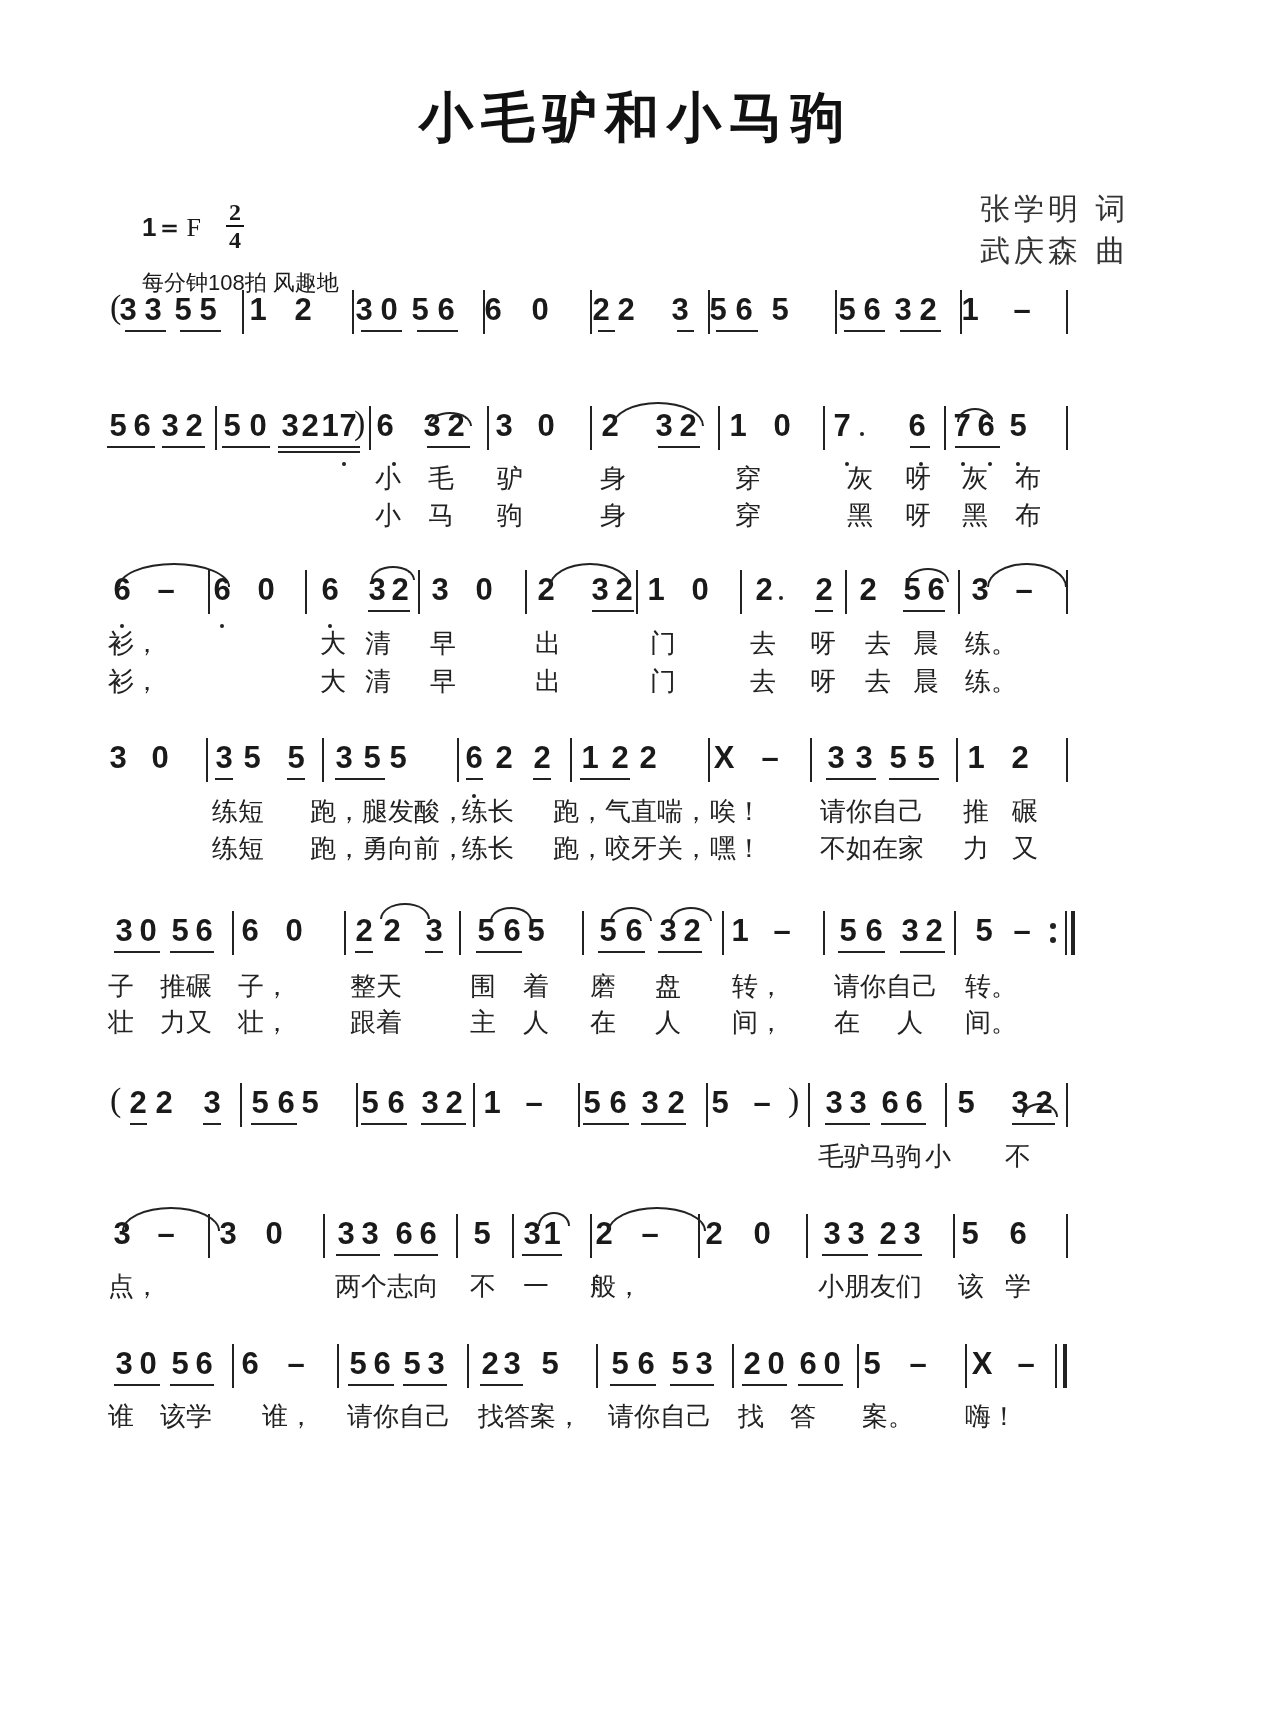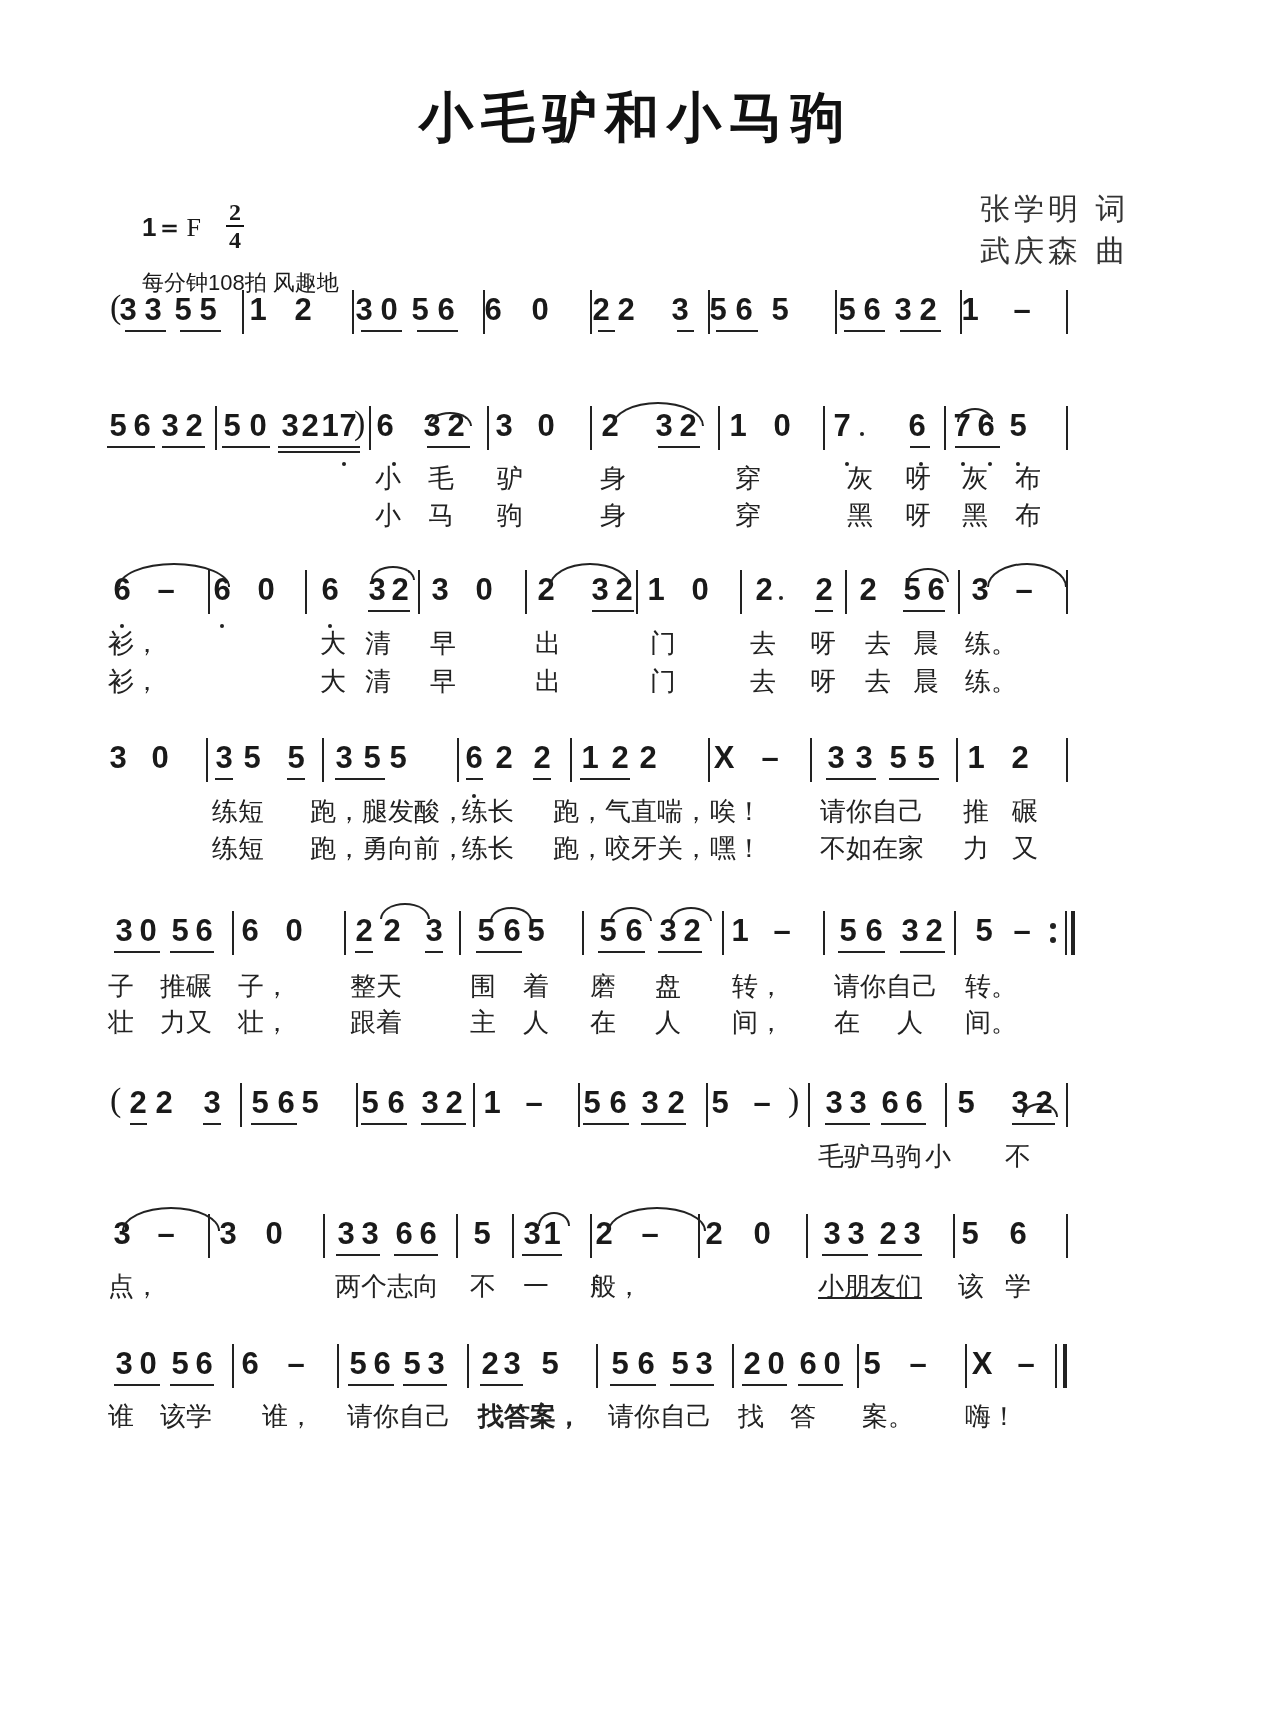--- a/index.html
+++ b/index.html
@@ -497,26 +497,26 @@
     <div class="lyric" style="left: 897px; top: 1005px;">人</div>
     <div class="lyric" style="left: 965px; top: 1005px;">间。</div>
     <div class="lyric" style="left: 818px; top: 1139px;">毛驴马驹</div>
     <div class="lyric" style="left: 925px; top: 1139px;">小</div>
     <div class="lyric" style="left: 1005px; top: 1139px;">不</div>
     <div class="lyric" style="left: 108px; top: 1269px;">点，</div>
     <div class="lyric" style="left: 335px; top: 1269px;">两个志向</div>
     <div class="lyric" style="left: 470px; top: 1269px;">不</div>
     <div class="lyric" style="left: 523px; top: 1269px;">一</div>
     <div class="lyric" style="left: 590px; top: 1269px;">般，</div>
-    <div class="lyric" style="left: 818px; top: 1269px; text-decoration: underline;">小朋友们</div>
+    <div class="lyric" style="left: 818px; top: 1269px;">小朋友们</div>
     <div class="lyric" style="left: 958px; top: 1269px;">该</div>
     <div class="lyric" style="left: 1005px; top: 1269px;">学</div>
     <div class="lyric" style="left: 108px; top: 1399px;">谁</div>
     <div class="lyric" style="left: 160px; top: 1399px;">该学</div>
     <div class="lyric" style="left: 262px; top: 1399px;">谁，</div>
     <div class="lyric" style="left: 347px; top: 1399px;">请你自己</div>
-    <div class="lyric" style="left: 478px; top: 1399px; font-weight: bold;">找答案，</div>
+    <div class="lyric" style="left: 478px; top: 1399px;">找答案，</div>
     <div class="lyric" style="left: 608px; top: 1399px;">请你自己</div>
     <div class="lyric" style="left: 738px; top: 1399px;">找</div>
     <div class="lyric" style="left: 790px; top: 1399px;">答</div>
     <div class="lyric" style="left: 862px; top: 1399px;">案。</div>
     <div class="lyric" style="left: 965px; top: 1399px;">嗨！</div>
   </div>
 
 </body></html>

